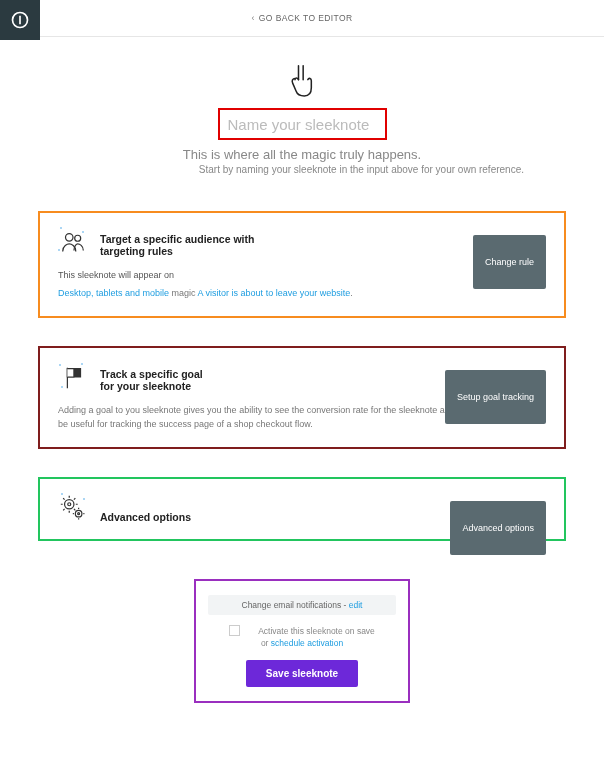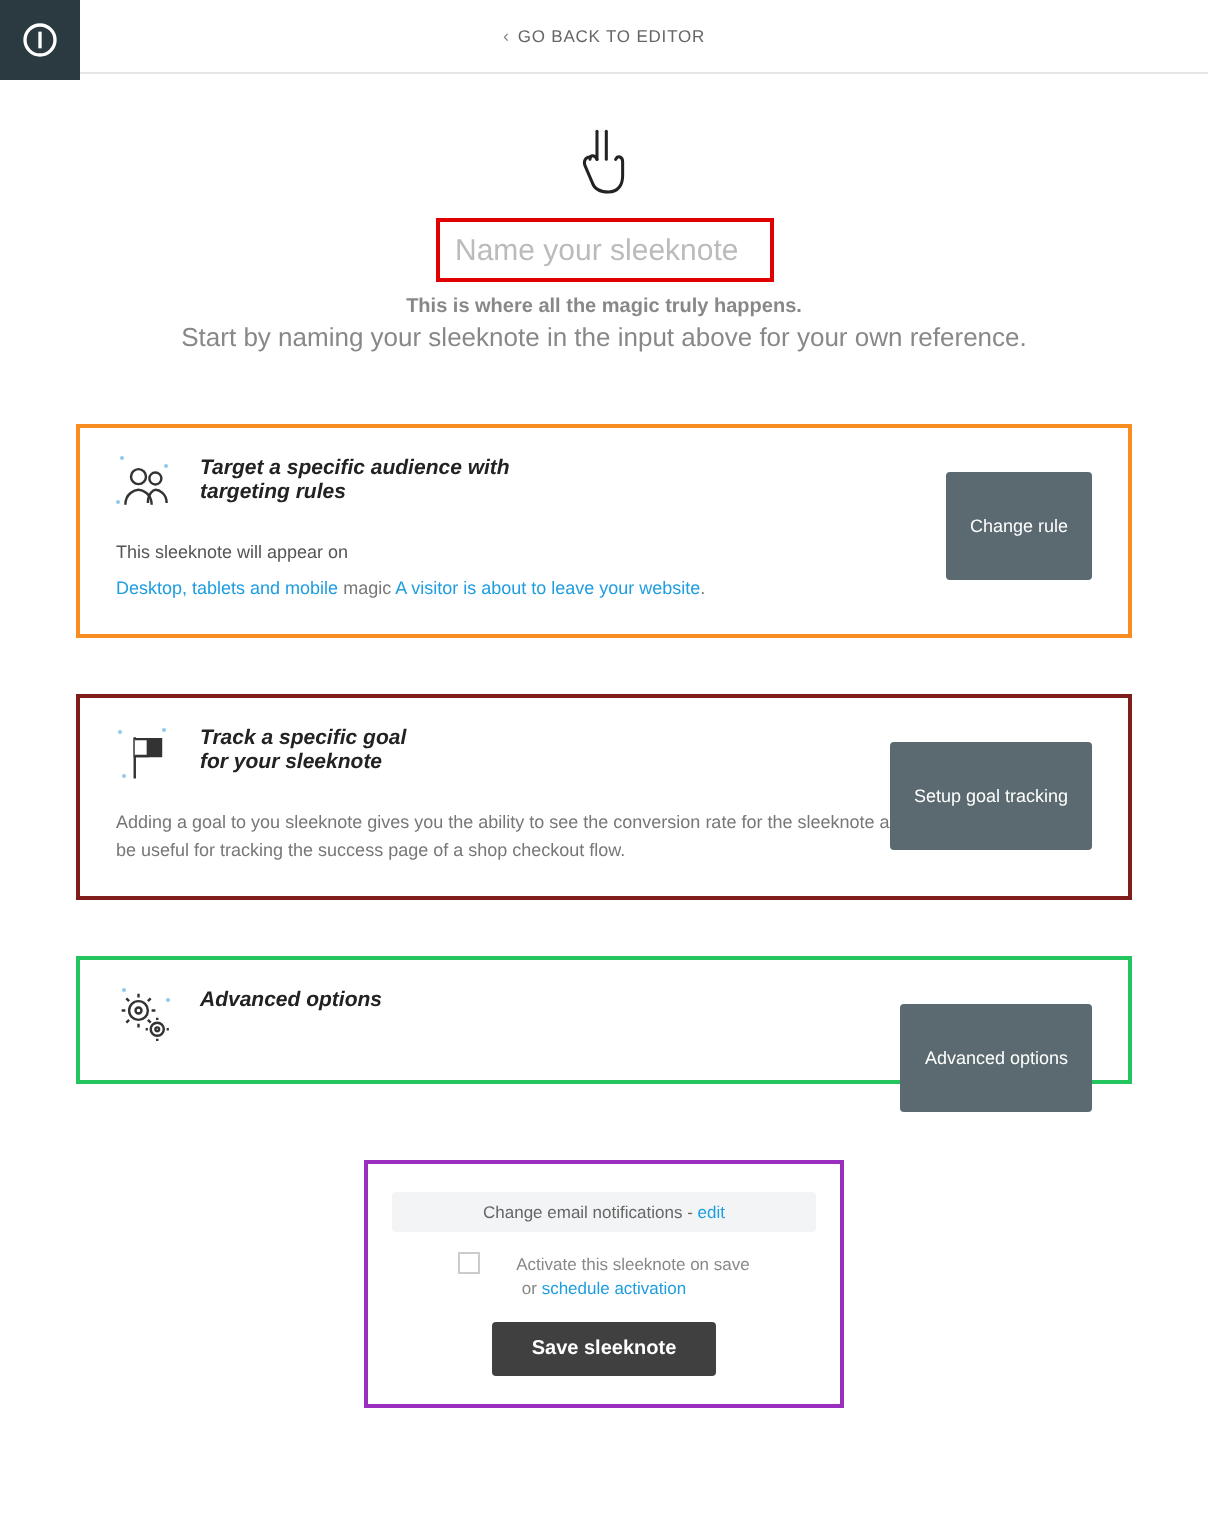--- a/index.html
+++ b/index.html
@@ -47,32 +47,32 @@
     width: 100%;
     height: 32px;
     border: 2px solid #e00000;
     font-size: 15px;
     font-weight: 300;
     color:#aaa;
     padding: 0 8px;
     outline:none;
   }
   .name-input::placeholder { color:#bbb; }
-  .sub1 { font-size:10px; color:#888; margin-top:7px;font-weight:bold; }
-  .sub2 { font-size:13px; color:#888; margin-top:2px; }
+  .sub1 { font-size:13px; color:#888; margin-top:7px; }
+  .sub2 { font-size:10px; color:#888; margin-top:2px;text-align:right; }
   .cards { padding: 28px 38px 10px; }
   .card {
     padding: 14px 18px 16px;
     position: relative;
     margin-bottom: 28px;
   }
   .card-orange { border: 2px solid #f78c1f; }
   .card-green  { border: 2px solid #7f1d1d; }
   .card-blue   { border: 2px solid #22c55e; }
-  .card-head { display:flex; align-items:flex-start;font-style:italic; }
+  .card-head { display:flex; align-items:flex-end; }
   .card-icon {
     width: 30px; height: 30px;
     flex-shrink:0;
     margin-right: 12px;
     position:relative;
   }
   .card-title {
     font-size: 10.5px;
     font-weight: 600;
     color:#222;
@@ -95,21 +95,21 @@
     font-size: 9px;
     color:#777;
     line-height: 1.5;
   }
   .link { color:#1e9de0; }
   .inline-text { color:#777; }
   
   .footer-wrap { display:flex; justify-content:center; padding: 0 0 10px; }
   .footer-box {
     border: 2px solid #9a2fbf;
-    width: 240px;
+    width: 216px;
     padding: 14px 12px 14px;
     text-align:center;
   }
   .email-row {
     background:#f2f4f5;
     font-size:8.5px;
     color:#666;
     padding: 5px 4px;
     border-radius:2px;
   }
@@ -124,21 +124,21 @@
     gap:18px;
   }
   .chk {
     width:11px; height:11px;
     border:1px solid #ccc;
     display:inline-block;
   }
   .sched-row { font-size:8.5px; color:#888; margin-top:2px; }
   .save-btn {
     margin-top: 12px;
-    background:#404040;
+    background:#6d28d9;
     color:#fff;
     border:none;
     font-size:10px;
     font-weight:600;
     padding: 8px 20px;
     border-radius:2px;
     cursor:pointer;
   }
   
   .spark { position:absolute; width:2px; height:2px; background:#8fc9f0; border-radius:50%; }

